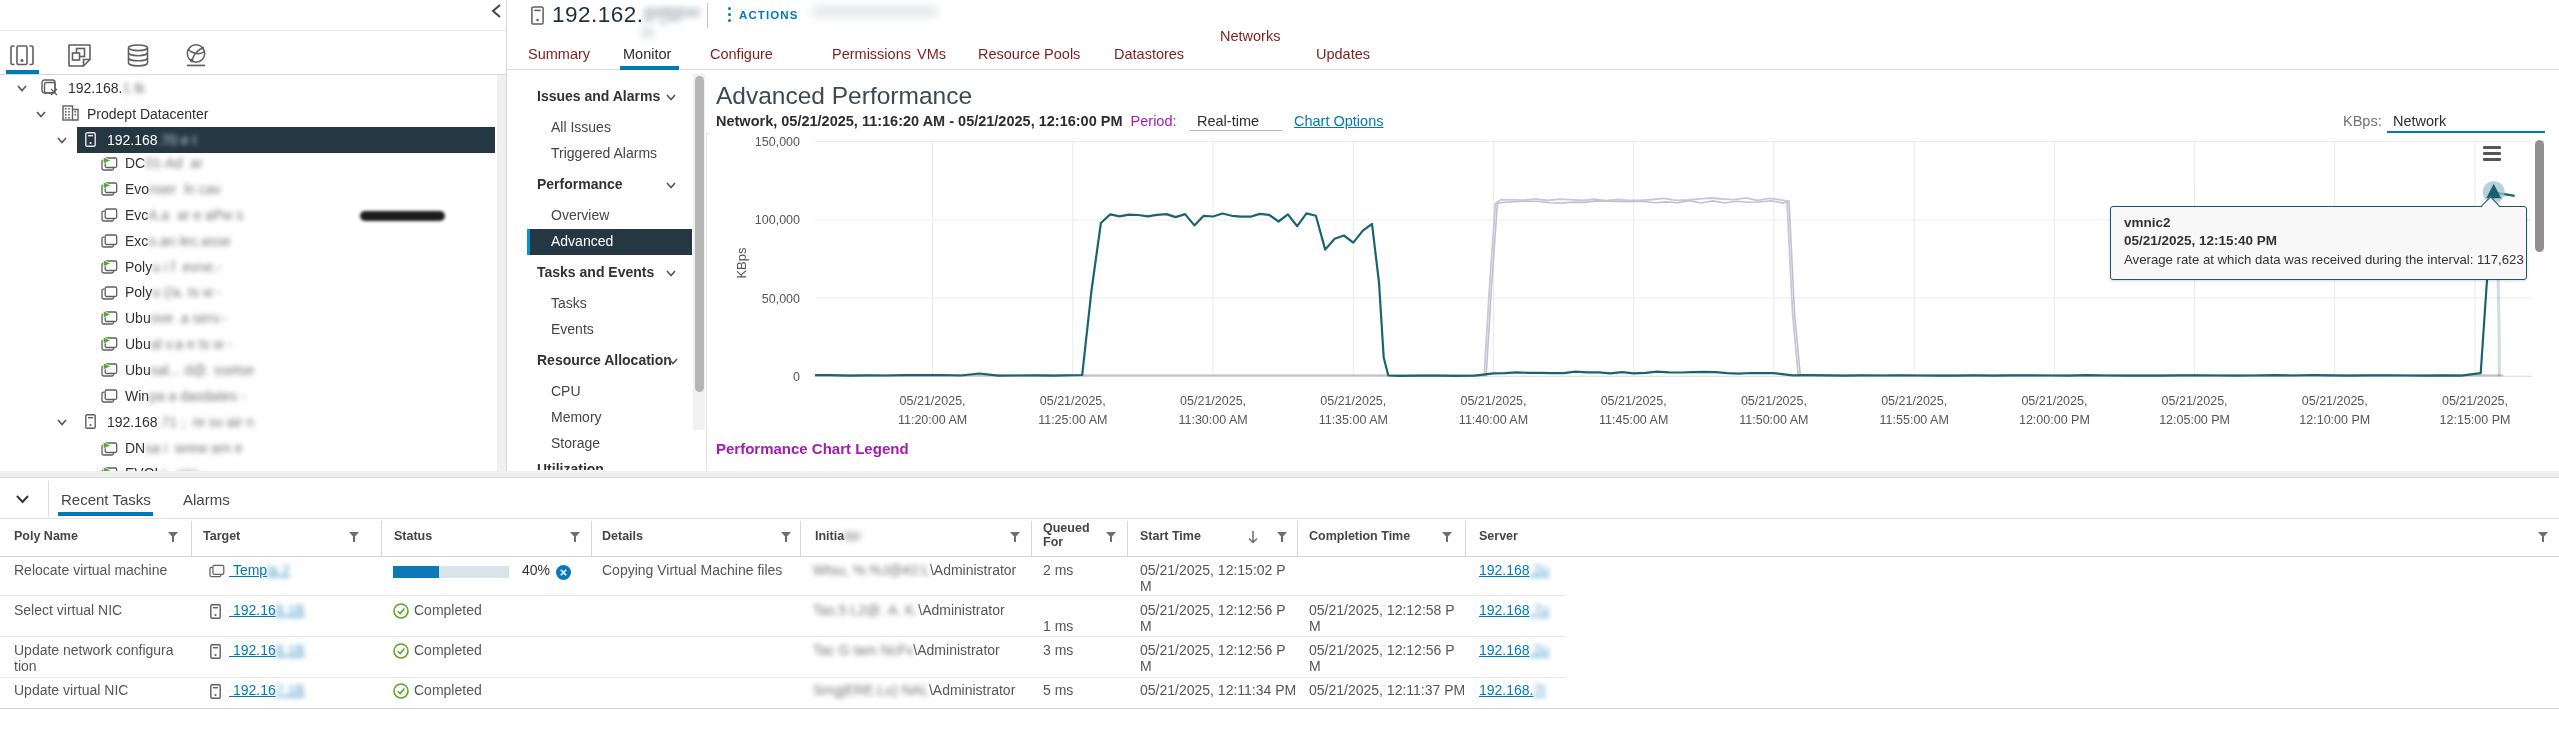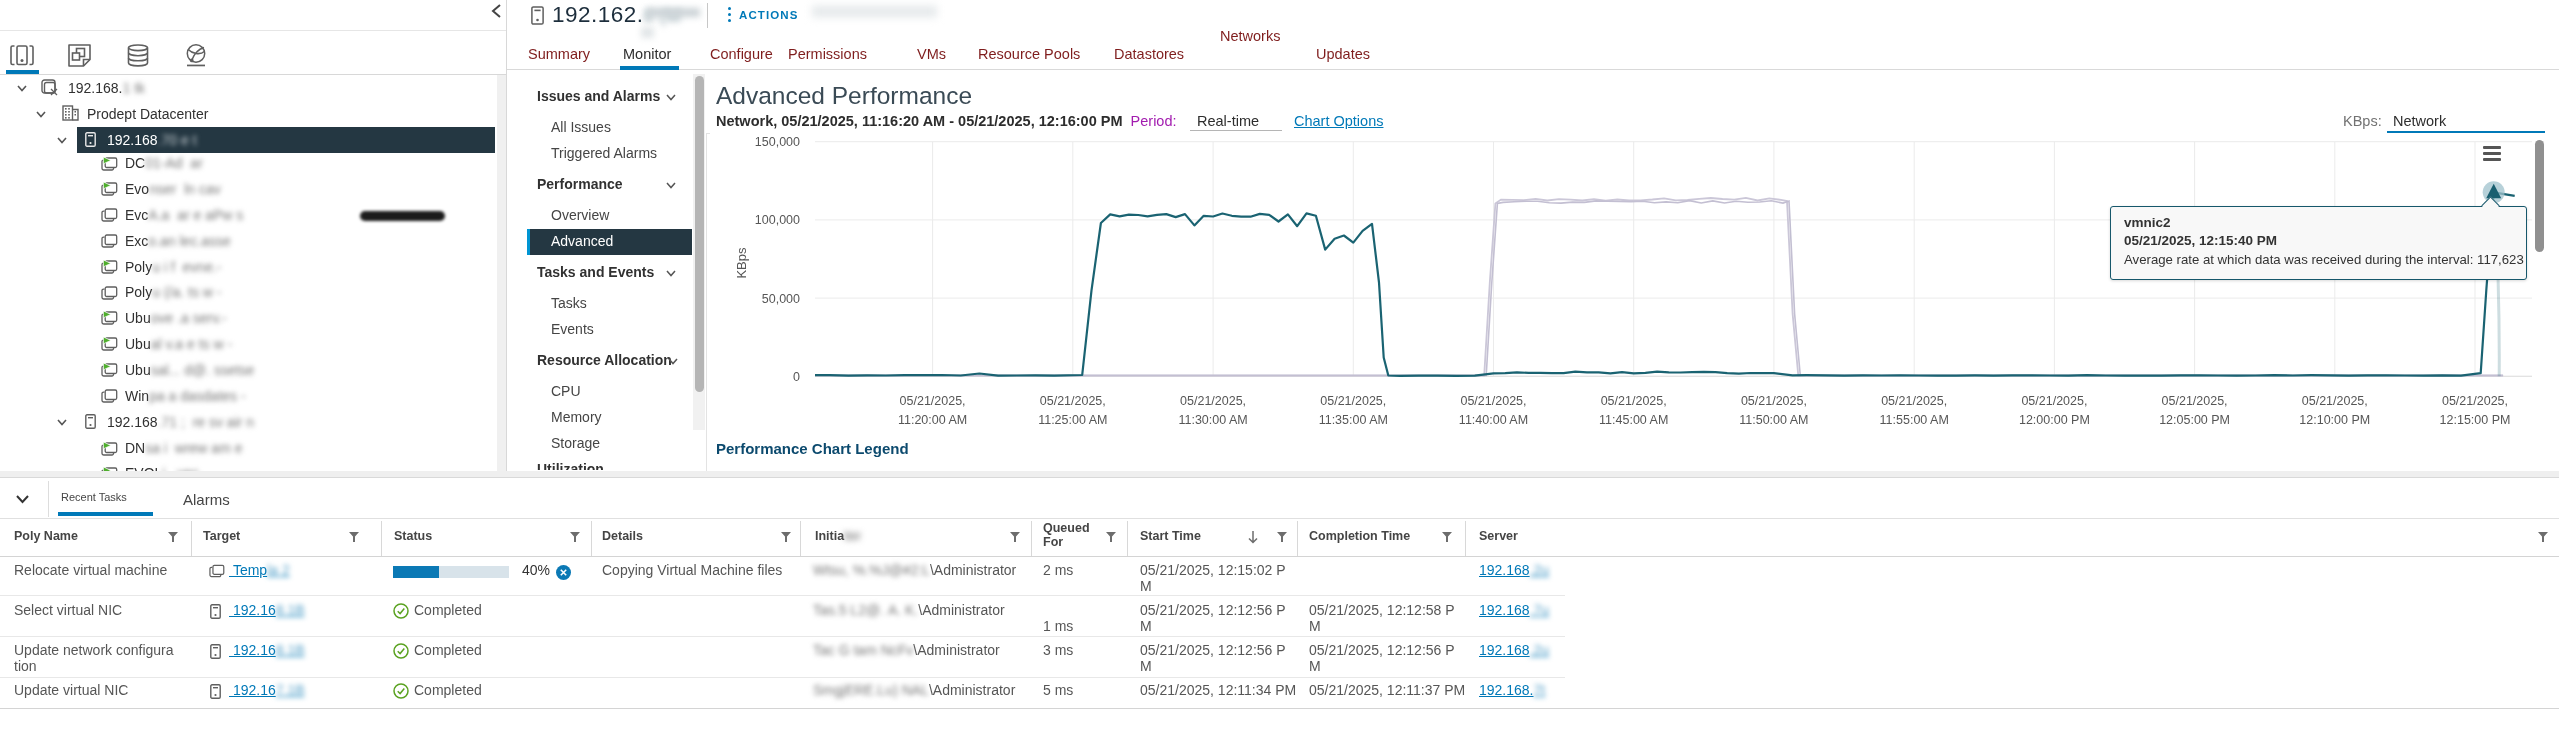--- a/index.html
+++ b/index.html
@@ -249,21 +249,21 @@
     <div class="abs" style="left:728px;top:7px;width:3px;height:3px;border-radius:50%;background:#0079b8;"></div>
     <div class="abs" style="left:728px;top:13px;width:3px;height:3px;border-radius:50%;background:#0079b8;"></div>
     <div class="abs" style="left:728px;top:19px;width:3px;height:3px;border-radius:50%;background:#0079b8;"></div>
     <div class="abs" style="left:739px;top:9px;font-size:11.5px;font-weight:bold;letter-spacing:1.1px;color:#0079b8;">ACTIONS</div>
 
     <div class="abs" style="left:507px;top:69px;width:2052px;height:1px;background:#d9d9d9;"></div>
     <div class="tabtxt" style="left:528px;top:46px;">Summary</div>
     <div class="tabtxt" style="left:623px;top:46px;color:#2d2d2d;">Monitor</div>
     <div class="abs" style="left:620px;top:66px;width:59px;height:3.5px;background:#0079b8;"></div>
     <div class="tabtxt" style="left:710px;top:46px;">Configure</div>
-    <div class="tabtxt" style="left:788px;top:46px;">Permissions</div>
+    <div class="tabtxt" style="left:832px;top:46px;">Permissions</div>
     <div class="tabtxt" style="left:917px;top:46px;">VMs</div>
     <div class="tabtxt" style="left:978px;top:46px;">Resource Pools</div>
     <div class="tabtxt" style="left:1114px;top:46px;">Datastores</div>
     <div class="tabtxt" style="left:1220px;top:28px;">Networks</div>
     <div class="tabtxt" style="left:1316px;top:46px;">Updates</div>
 
     <div class="abs" style="left:716px;top:82px;font-size:24.5px;font-weight:300;color:#3a4a55;">Advanced Performance</div>
     <div class="abs" style="left:716px;top:113px;font-size:14.5px;font-weight:bold;color:#2d2d2d;">Network, 05/21/2025, 11:16:20 AM - 05/21/2025, 12:16:00 PM
       <span style="font-weight:normal;color:#a21caf;">&nbsp;Period:</span>
     </div>
@@ -373,32 +373,32 @@
     <div class="abs" style="left:2483px;top:158px;width:18px;height:3px;background:#555;border-radius:1px;"></div>
 
     <div class="abs" style="left:2110px;top:206px;width:417px;height:74px;background:#f8f8f8;border:1px solid #16576b;border-radius:3px;box-shadow:0 1px 3px rgba(0,0,0,0.15);"></div>
     <div class="abs" style="left:2484px;top:199px;width:13px;height:13px;background:#f8f8f8;border-left:1px solid #16576b;border-top:1px solid #16576b;transform:rotate(45deg);"></div>
     <div class="abs" style="left:2124px;top:215px;font-size:13.5px;font-weight:bold;color:#333;">vmnic2</div>
     <div class="abs" style="left:2124px;top:233px;font-size:13.5px;font-weight:bold;color:#333;">05/21/2025, 12:15:40 PM</div>
     <div class="abs" style="left:2124px;top:252px;font-size:13.2px;color:#333;">Average rate at which data was received during the interval: 117,623</div>
 
     <div class="abs" style="left:2535px;top:140px;width:9px;height:112px;background:#909090;border-radius:5px;"></div>
 
-    <div class="abs" style="left:716px;top:440px;font-size:15px;font-weight:bold;color:#0c4a6e;">Performance Chart Legend</div>
+    <div class="abs" style="left:716px;top:440px;font-size:15px;font-weight:bold;color:#a21caf;">Performance Chart Legend</div>
   </div>
 
   <div id="bottompanel">
     <div class="abs" style="left:0;top:470.5px;width:2559px;height:6px;background:#efefef;"></div>
     <div class="abs" style="left:0;top:476.5px;width:2559px;height:1.5px;background:#d9d9d9;"></div>
     <div class="abs" style="left:0;top:478px;width:2559px;height:256px;background:#fff;"></div>
     <svg class="abs" style="left:15px;top:493px;" width="15" height="12" viewBox="0 0 15 12">
         <polyline points="2,3 7.5,9 13,3" fill="none" stroke="#333" stroke-width="2"></polyline>
       </svg>
     <div class="abs" style="left:47.5px;top:481px;width:1px;height:36px;background:#ddd;"></div>
-    <div class="abs" style="left:61px;top:491px;font-size:11px;color:#454545;">Recent Tasks</div>
+    <div class="abs" style="left:61px;top:491px;font-size:15px;color:#454545;">Recent Tasks</div>
     <div class="abs" style="left:57.5px;top:512px;width:95px;height:4px;background:#0079b8;"></div>
     <div class="abs" style="left:183px;top:491px;font-size:15px;color:#454545;">Alarms</div>
     <div class="abs" style="left:0;top:518px;width:2559px;height:1px;background:#e0e0e0;"></div>
     <div class="abs" style="left:0;top:556px;width:2559px;height:1px;background:#d4d4d4;"></div>
     <div class="hdrcell" style="left:14px;top:529px;">Poly Name</div>
     <div class="hdrcell" style="left:203px;top:529px;">Target</div>
     <div class="hdrcell" style="left:394px;top:529px;">Status</div>
     <div class="hdrcell" style="left:602px;top:529px;">Details</div>
     <div class="hdrcell" style="left:1140px;top:529px;">Start Time</div>
     <div class="hdrcell" style="left:1309px;top:529px;">Completion Time</div>

